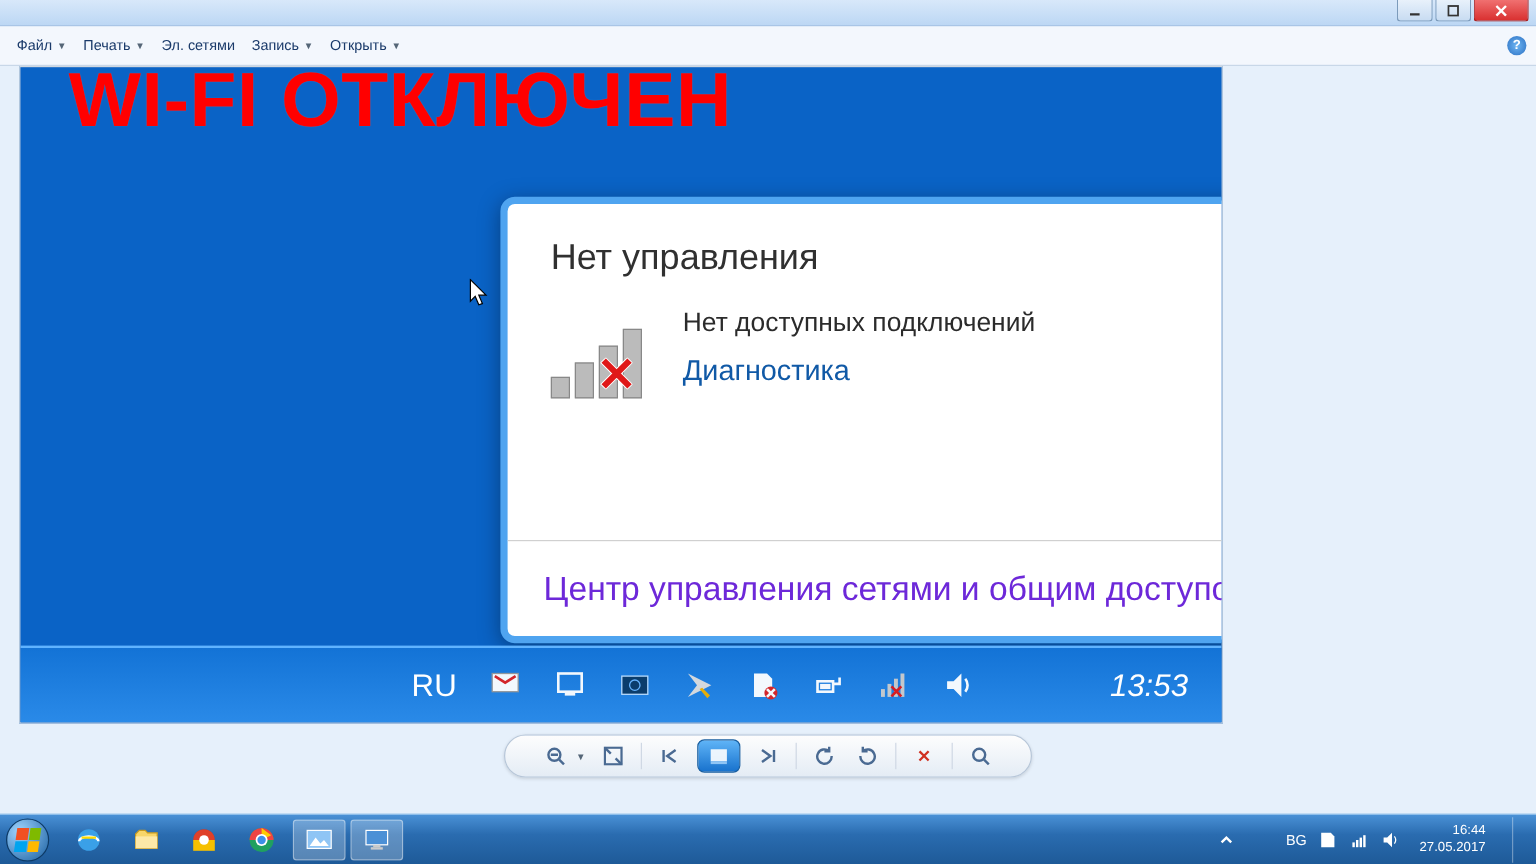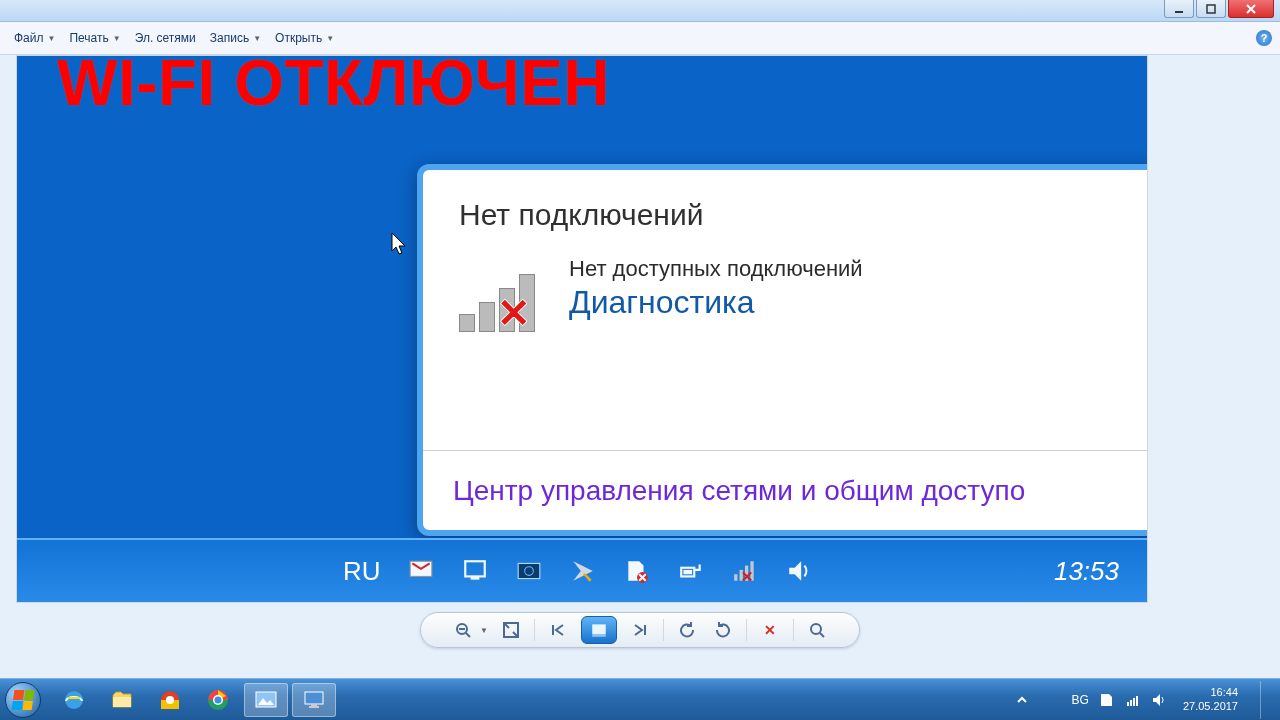--- a/index.html
+++ b/index.html
@@ -27,21 +27,21 @@
     background: #f3f7fd; border-bottom: 1px solid #c8d7e8;
     display: flex; align-items: center; padding: 16px 8px; gap: 2px;
     font-size: 12px; color: #1a3a6a;
   }
   .menuitem { padding: 2px 6px; display: flex; align-items: center; gap: 4px; }
   .menuitem .drop { font-size: 8px; color: #567; }
   .help-icon { margin-left: auto; width: 16px; height: 16px; border-radius: 50%; background: radial-gradient(#6fb6f3,#2a6fc2); color: #fff; font-size: 11px; font-weight: bold; display: flex; align-items: center; justify-content: center; }
 
   
   .photo-area {
-    position: absolute; left: 16px; top: 55px; width: 1132px; height: 548px;
+    position: absolute; left: 16px; top: 55px; width: 1003px; height: 548px;
     background: #0a63c6; 
     border: 1px solid #cfd7e0; overflow: hidden;
   }
   .photo-area::after {
     content: ""; position: absolute; left: 0; right: 0; bottom: 0; height: 62px;
     background: linear-gradient(#1373d6, #2a8ae8);
     border-top: 2px solid #5fb3ff;
   }
   .overlay-title {
     position: absolute; left: 40px; top: -10px;
@@ -61,21 +61,21 @@
   .popup-title { font-size: 30px; color: #303030; margin-bottom: 24px; }
   .conn-row { display: flex; align-items: flex-start; gap: 18px; }
   .signal-icon { width: 92px; height: 70px; position: relative; margin-top: 6px; }
   .signal-icon .bar { position: absolute; bottom: 0; width: 16px; background: #bbb; border: 1px solid #888; }
   .signal-icon .b1 { left: 0; height: 18px; }
   .signal-icon .b2 { left: 20px; height: 30px; }
   .signal-icon .b3 { left: 40px; height: 44px; }
   .signal-icon .b4 { left: 60px; height: 58px; }
   .signal-icon .redx { position: absolute; left: 38px; bottom: -4px; color: #e01818; font-size: 40px; font-weight: 900; text-shadow: -1px 0 #fff, 1px 0 #fff, 0 -1px #fff, 0 1px #fff; }
   .conn-text { font-size: 22px; color: #2b2b2b; }
-  .diag-link { font-size: 32px; color: #1059a6; margin-top: 2px; }
+  .diag-link { font-size: 24px; color: #1059a6; margin-top: 14px; }
   .popup-footer {
     border-top: 1px solid #d0d0d0; height: 80px; display: flex; align-items: center; padding: 0 30px;
     font-size: 28px; color: #6d28d9;
   }
 
   
   .inner-taskbar {
     position: absolute; left: 0; bottom: 0; width: 100%; height: 62px;
     display: flex; align-items: center; gap: 26px; padding: 0 20px; color: #fff;
     z-index: 2; font-size: 22px;
@@ -175,21 +175,21 @@
         <span class="drop">▼</span>
       </div>
     <div class="help-icon">?</div>
   </div>
 
   <div class="photo-area">
     <div class="overlay-title">WI-FI ОТКЛЮЧЕН</div>
 
     <div class="popup">
       <div class="popup-inner">
-        <div class="popup-title">Нет подключений</div>
+        <div class="popup-title">Нет управления</div>
 
         <div class="conn-row">
           <div class="signal-icon">
             <div class="bar b1"></div>
               <div class="bar b2"></div>
               <div class="bar b3"></div>
               <div class="bar b4"></div>
             <div class="redx">✕</div>
           </div>
           <div>

